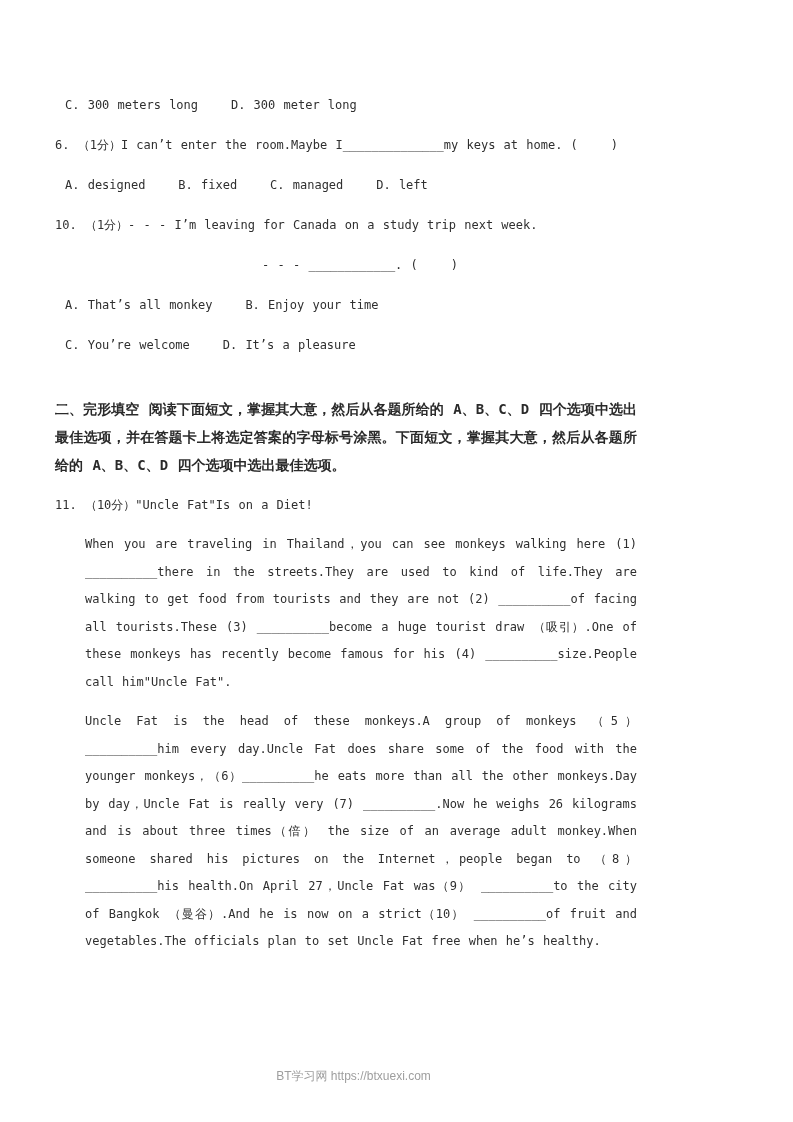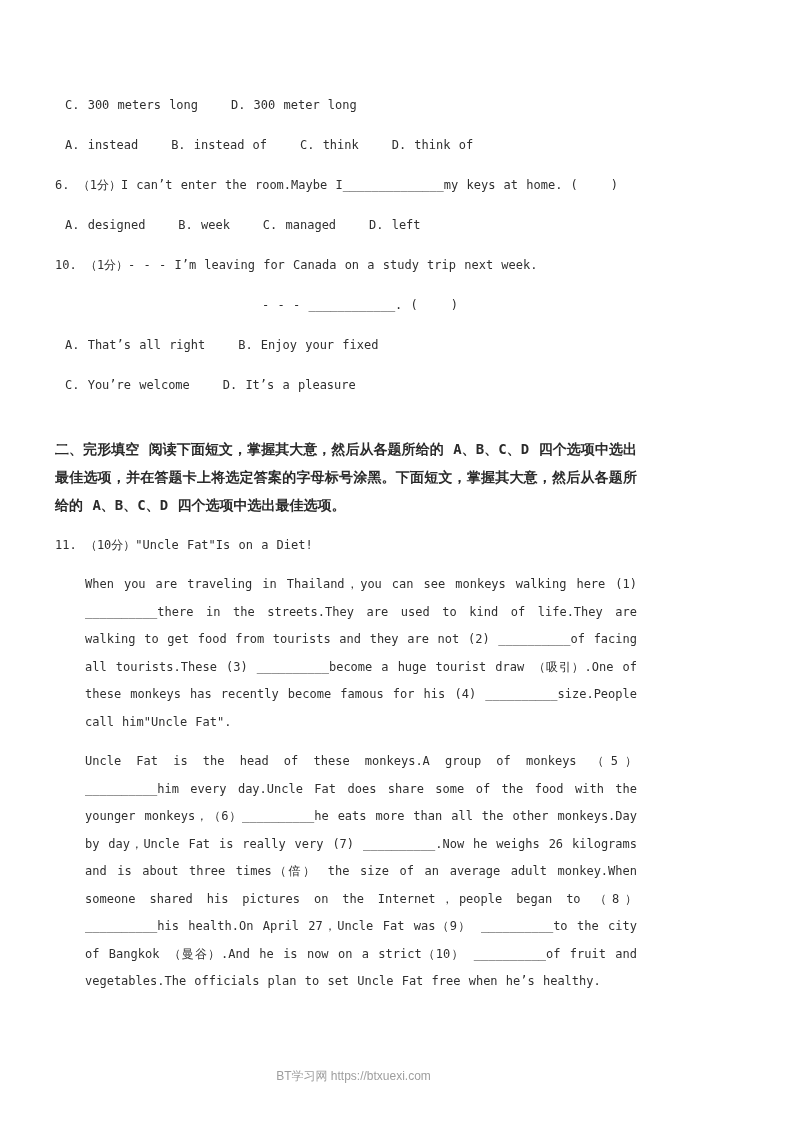--- a/index.html
+++ b/index.html
@@ -59,31 +59,30 @@
   </style>
 </head>
 <body>
 
 <div class="page">
   <main class="content">
 
     <p class="line options-row">C. 300 meters long    D. 300 meter long</p>
 
 
-    <p class="line options-row">A. instead    B. instead of    C. think    D. think of</p>
 
     <p class="line stem">6. （1分）I can’t enter the room.Maybe I______________my keys at home. (    )</p>
 
-    <p class="line options-row">A. designed    B. week    C. managed    D. left</p>
+    <p class="line options-row">A. designed    B. fixed    C. managed    D. left</p>
 
     <p class="line stem">10. （1分）- - - I’m leaving for Canada on a study trip next week.</p>
 
     <p class="line answer-line">- - - ____________. (    )</p>
 
-    <p class="line options-row">A. That’s all right    B. Enjoy your fixed</p>
+    <p class="line options-row">A. That’s all monkey    B. Enjoy your time</p>
 
     <p class="line options-row">C. You’re welcome    D. It’s a pleasure</p>
 
     <p class="line instructions">二、完形填空 阅读下面短文，掌握其大意，然后从各题所给的 A、B、C、D 四个选项中选出最佳选项，并在答题卡上将选定答案的字母标号涂黑。下面短文，掌握其大意，然后从各题所给的 A、B、C、D 四个选项中选出最佳选项。</p>
 
     <p class="line stem">11. （10分）"Uncle Fat"Is on a Diet!</p>
 
     <p class="line passage">When you are traveling in Thailand，you can see monkeys walking here (1) __________there in the streets.They are used to kind of life.They are walking to get food from tourists and they are not (2) __________of facing all tourists.These (3) __________become a huge tourist draw （吸引）.One of these monkeys has recently become famous for his (4) __________size.People call him"Uncle Fat".</p>
 
     <p class="line passage">Uncle Fat is the head of these monkeys.A group of monkeys （5） __________him every day.Uncle Fat does share some of the food with the younger monkeys，（6）__________he eats more than all the other monkeys.Day by day，Uncle Fat is really very (7) __________.Now he weighs 26 kilograms and is about three times（倍） the size of an average adult monkey.When someone shared his pictures on the Internet，people began to （8） __________his health.On April 27，Uncle Fat was（9） __________to the city of Bangkok （曼谷）.And he is now on a strict（10） __________of fruit and vegetables.The officials plan to set Uncle Fat free when he’s healthy.</p>

